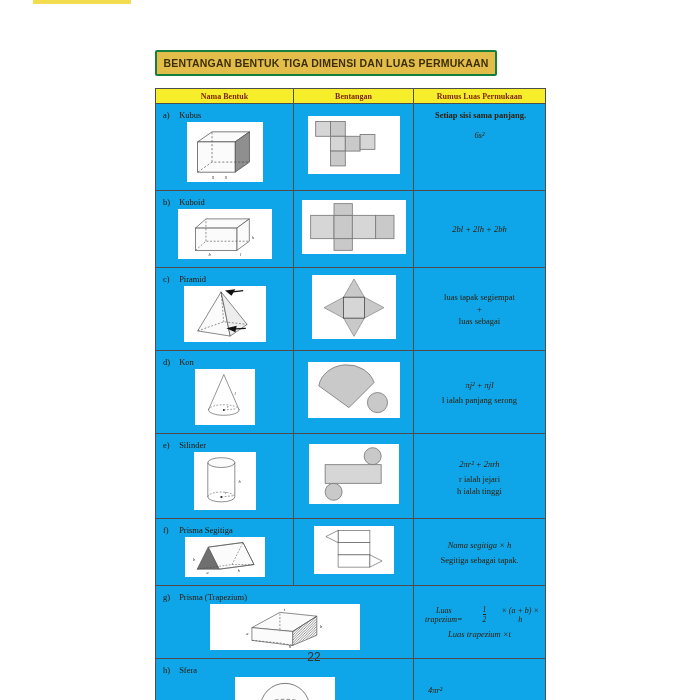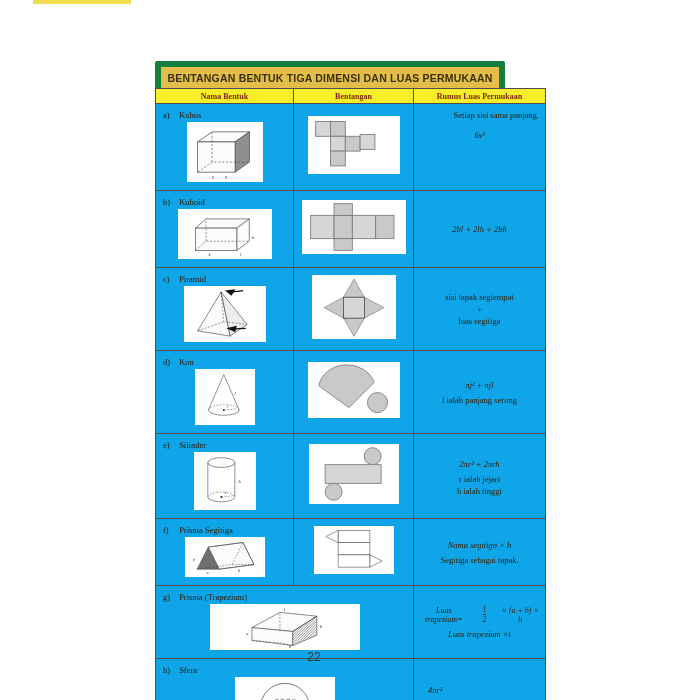--- a/index.html
+++ b/index.html
@@ -1,42 +1,42 @@
 <!DOCTYPE html>
 <html><head>
 <meta charset="utf-8">
 <style>
   html,body{margin:0;padding:0;background:#fff;}
   .page{position:relative;width:700px;height:700px;background:#ffffff;overflow:hidden;
         font-family:"Liberation Serif",serif;color:#2f1d07;}
   .scan-strip{position:absolute;left:33px;top:0;width:98px;height:4px;background:#f2dd4e;}
 
   .banner{position:absolute;left:155px;top:50px;width:338px;height:22px;
-          background:#e3bd4a;border:6px solid #15803d;border-radius:2px;
+          background:#e3bd4a;border:2px solid #15803d;border-radius:2px;
           display:flex;align-items:center;justify-content:center;
           font-family:"Liberation Sans",sans-serif;font-weight:bold;
-          font-size:10.5px;color:#3c2f05;letter-spacing:.2px;margin-top:11px;}
+          font-size:10.5px;color:#3c2f05;letter-spacing:.2px;}
 
   table.main{position:absolute;left:155px;top:88px;width:390px;border-collapse:collapse;
              table-layout:fixed;border:1.5px solid #3a3a3a;}
   th,td{border:1px solid #4d4d4d;background:#0ea5e9;padding:4px;}
   th{background:#f7ee2b;color:#7c2606;font-weight:bold;font-size:8px;height:12px;padding:1px 0;margin-top:42px;}
 
   td.name{vertical-align:top;}
   .nameline{font-size:8.5px;padding:2px 0 0 3px;color:#2a1704;}
   .nameline .pfx{display:inline-block;width:14px;}
   .cardwrap{text-align:center;margin-top:2px;}
   .card{display:inline-block;background:#ffffff;line-height:0;padding:2px;}
 
   td.net{vertical-align:middle;text-align:center;}
   td.frm{vertical-align:middle;text-align:center;font-size:8.5px;color:#33200a;}
   td.frm.vtop{vertical-align:top;}
   .frm-line{margin:5px 2px;}
   .math{font-style:italic;}
-  .leftline{text-align:right;padding:2px 2px 0 4px;margin:0 0 10px 0;}
+  .leftline{text-align:center;padding:2px 2px 0 4px;margin:0 0 10px 0;font-weight:bold;}
   .hl{ text-align:left;padding-left:8px;}
   .tight{margin:2px 2px;}
 
   .gline{display:flex;align-items:center;justify-content:center;gap:15px;font-size:8px;}
   .frac{display:inline-flex;flex-direction:column;align-items:center;line-height:1;font-size:7.5px;}
   .frac .den{border-top:1px solid #33200a;padding-top:1px;}
 
   svg{display:block;}
   svg .ln{stroke:#4a4a4a;stroke-width:1;fill:none;}
   svg .dash{stroke:#4a4a4a;stroke-width:0.9;fill:none;stroke-dasharray:3,2.5;}
@@ -173,23 +173,23 @@
           <svg width="80" height="60" viewBox="0 0 100 92">
             <polygon class="netfill2" points="34,31 66,31 50,3"></polygon>
             <polygon class="netfill2" points="66,31 66,63 96,47"></polygon>
             <polygon class="netfill2" points="34,63 66,63 50,91"></polygon>
             <polygon class="netfill2" points="34,31 34,63 4,47"></polygon>
             <rect class="netfill" x="34" y="31" width="32" height="32" style="stroke:#333"></rect>
           </svg>
         </span>
       </td>
       <td class="frm">
-        <div class="frm-line tight">sisi tapak segiempat</div>
+        <div class="frm-line tight">luas tapak segiempat</div>
         <div class="frm-line tight">+</div>
-        <div class="frm-line tight">luas segitiga</div>
+        <div class="frm-line tight">luas sebagai</div>
       </td>
     </tr>
 
     <tr style="height:66px">
       <td class="name">
         <div class="nameline">
           <span class="pfx">d)</span>
           <span>Kon</span>
         </div>
         <div class="cardwrap"><span class="card">

